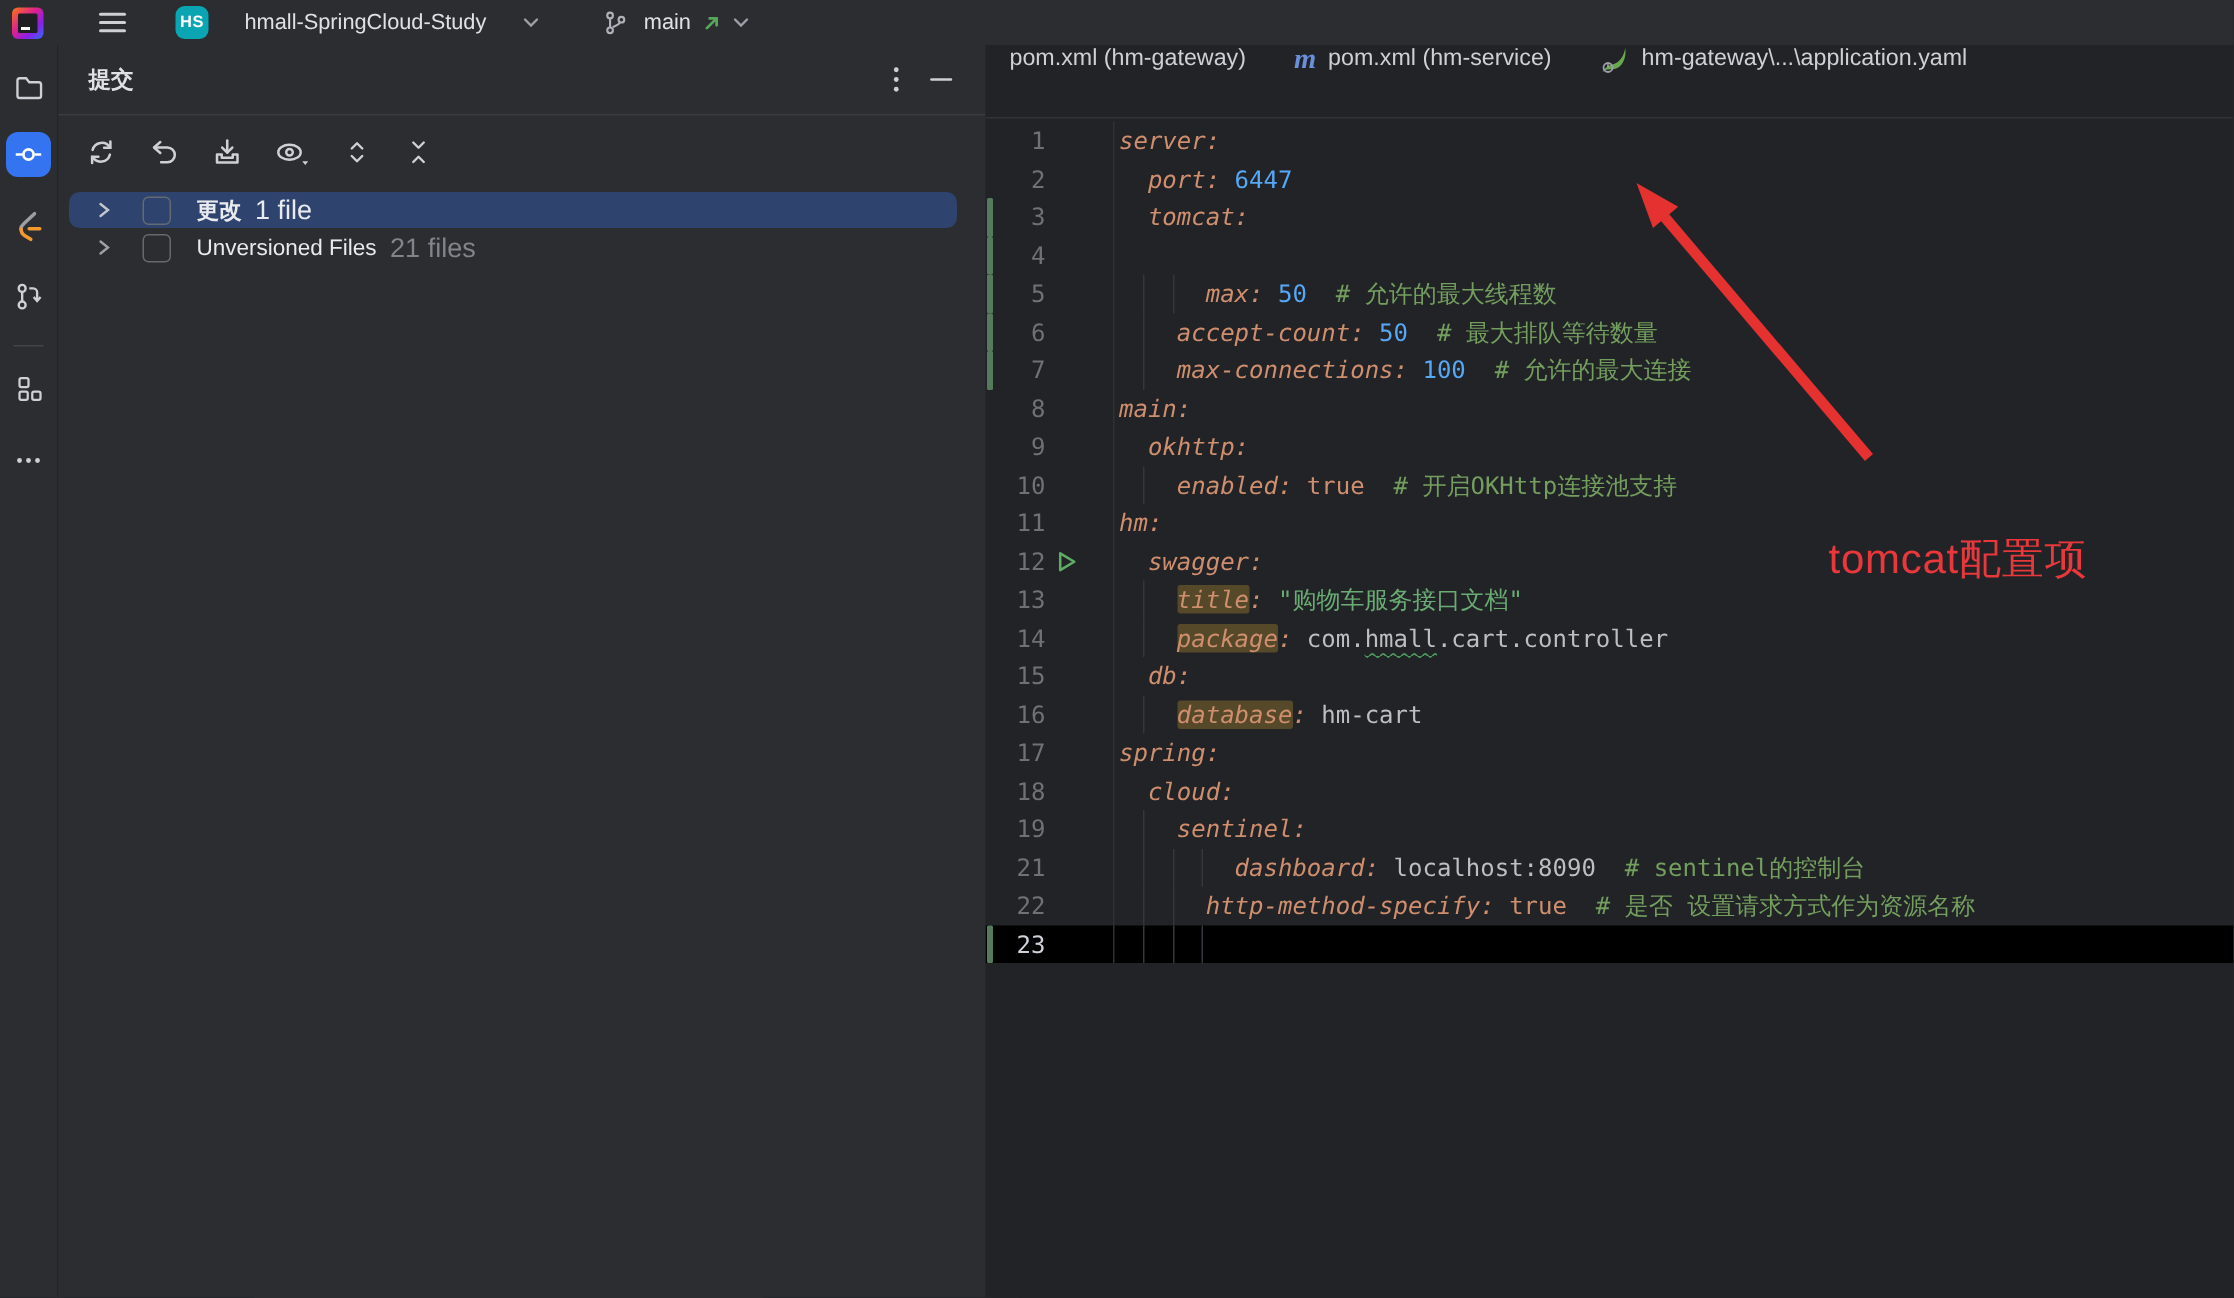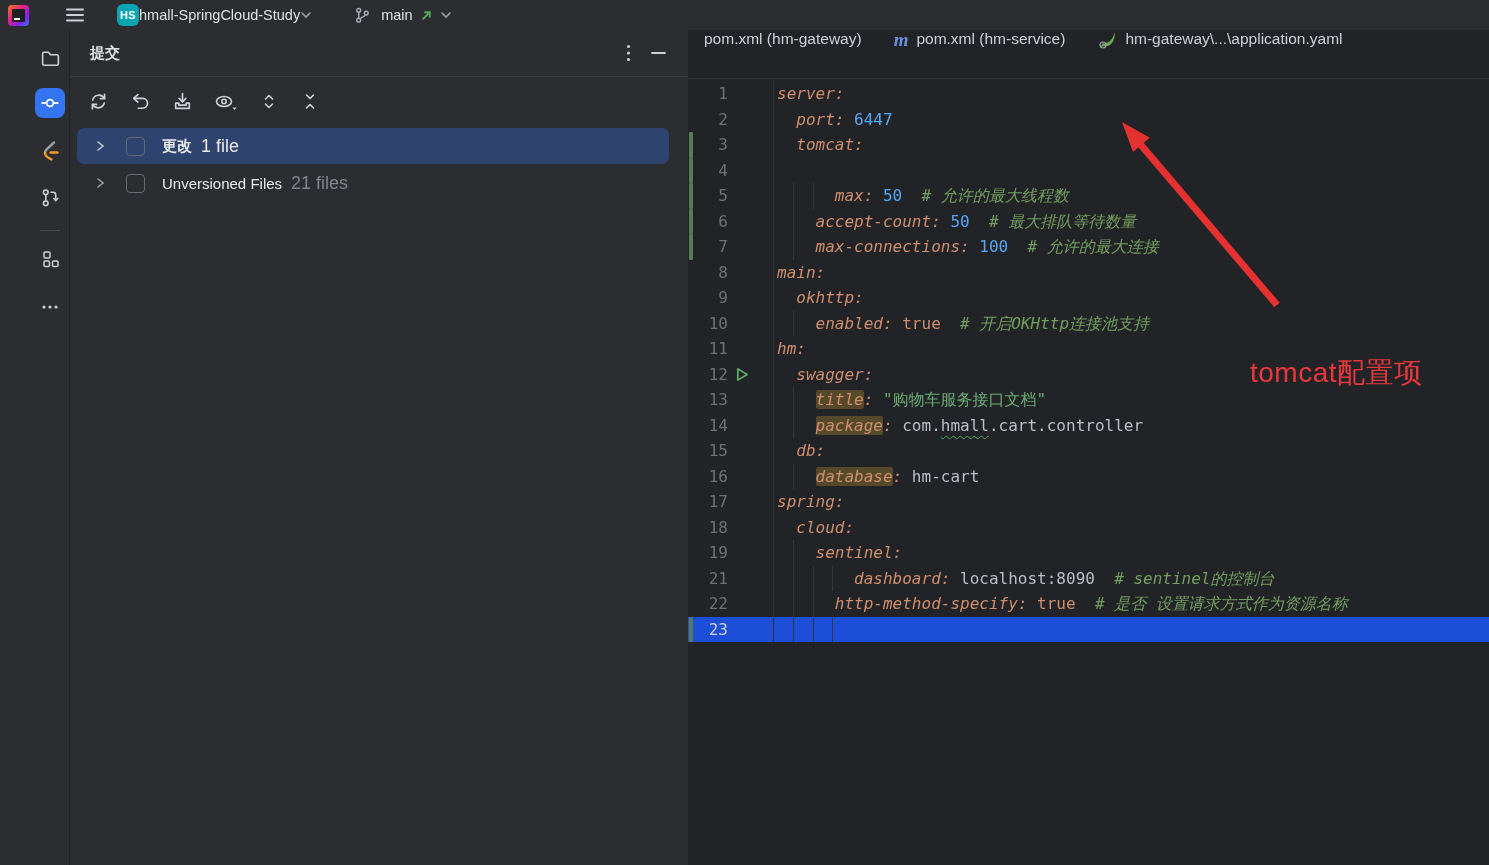--- a/index.html
+++ b/index.html
@@ -10,68 +10,68 @@
   }
   
   .topbar{height:30px;display:flex;align-items:center;padding-left:8px;background:#2b2d30;}
   .logo{width:21px;height:21px;border-radius:4px;margin-top:1px;
     background:linear-gradient(135deg,#f97a12 0%,#e0218a 40%,#8b1fe8 70%,#2f6ff2 100%);
     position:relative;}
   .logo::after{content:"";position:absolute;inset:4px;background:#1e1f22;border-radius:1px;}
   .logo::before{content:"";position:absolute;left:6px;bottom:6px;width:6px;height:2px;background:#fff;z-index:1;}
   .icon-btn{background:none;border:none;padding:2px;cursor:pointer;display:flex;align-items:center;}
   .hamburger{margin-left:34px;}
-  .proj{display:flex;align-items:center;margin-left:30px;gap:0;cursor:pointer;}
+  .proj{display:flex;align-items:center;margin-left:30px;gap:24px;cursor:pointer;}
   .badge{width:22px;height:22px;border-radius:6px;background:#09a5b2;color:#fff;
     font-size:11px;font-weight:700;display:flex;align-items:center;justify-content:center;letter-spacing:.3px;}
   .pname{color:#dfe1e5;font-size:14.5px;}
   .vcs{display:flex;align-items:center;margin-left:42px;gap:7px;cursor:pointer;}
   .vcs .bname{color:#dfe1e5;font-size:14.5px;margin-left:3px;}
   
-  .main{position:absolute;top:30px;left:0;right:0;bottom:0;display:flex;padding-left:31px;}
+  .main{position:absolute;top:30px;left:0;right:0;bottom:0;display:flex;}
   .stripe{width:38px;background:#2b2d30;border-right:1px solid #222428;display:flex;flex-direction:column;align-items:center;flex:none;}
   .sbtn{width:30px;height:30px;border:none;background:none;border-radius:8px;display:flex;align-items:center;justify-content:center;cursor:pointer;padding:0;}
   .sbtn.active{background:#3574f0;}
   .sdivider{width:20px;height:1px;background:#43454a;margin-top:18px;}
   
   .panel{width:618px;background:#2b2d30;flex:none;display:flex;flex-direction:column;}
   .phead{height:46px;flex:none;display:flex;align-items:center;padding:0 20px;border-bottom:1px solid #3a3c40;}
   .ptitle{color:#dfe1e5;font-size:15px;font-weight:700;flex:1;}
   .phead .icon-btn{margin-left:16px;}
   .ptoolbar{display:flex;align-items:center;gap:17px;padding:12px 0 10px 16px;}
-  .prow{height:36px;margin:1px 19px 1px 7px;border-radius:7px;display:flex;align-items:center;padding-left:17px;cursor:pointer;}
+  .prow{height:24px;margin:1px 19px 1px 7px;border-radius:7px;display:flex;align-items:center;padding-left:17px;cursor:pointer;}
   .prow.selected{background:#2e436e;}
   .rowchev{display:flex;width:12px;flex:none;}
   .cbox{width:17px;height:17px;border:1.5px solid #646a71;border-radius:4px;margin-left:20px;flex:none;background:transparent;}
   .rlabel{color:#e8eaed;font-size:15px;margin-left:17px;}
   .rlabel.b{font-weight:700;}
   .rcount{font-size:18px;margin-left:9px;color:#e8eaed;text-align:right;}
   .rcount.dim{color:#80848b;}
   .rows{margin-top:3px;}
   
   .editor{flex:1;background:#212327;position:relative;overflow:hidden;}
   .tabbar{height:48px;display:flex;align-items:center;border-bottom:1px solid #303236;}
   .tab{display:flex;align-items:flex-start;gap:8px;padding:0 16px;height:100%;cursor:pointer;color:#ced0d6;font-size:15.5px;white-space:nowrap;}
   .mvn{color:#6a8fdb;font-family:"Liberation Serif",serif;font-style:italic;font-weight:700;font-size:19px;line-height:1;}
   
   .code{padding-top:2px;font-family:"DejaVu Sans Mono",monospace;font-size:16px;line-height:25.5px;}
   .cl{display:flex;position:relative;}
-  .cl.cur{background:#1d4ed8;}
+  .cl.cur{background:#000000;}
   .cbar{position:absolute;left:1px;top:0;bottom:0;width:4px;background:#567a5c;border-radius:1px;}
   .lg{width:85px;flex:none;display:flex;border-right:1px solid #2e3135;}
   .lnum{width:40px;text-align:right;color:#6e7277;flex:none;}
   .lnum.curn{color:#cfd2d8;}
   .rslot{width:28px;flex:none;display:flex;align-items:center;justify-content:center;}
   .lcode{position:relative;padding-left:3px;white-space:pre;flex:1;}
   .ig{position:absolute;top:0;bottom:0;width:1px;background:#33363c;}
   .tok-key{color:#cf8e6d;font-style:italic;}
   .tok-num{color:#56a8f5;}
   .tok-kw{color:#cf8e6d;}
   .tok-str{color:#6aab73;}
-  .tok-cmt{color:#739e5e;font-style:italic;}
+  .tok-cmt{color:#739e5e;}
   .tok-txt{color:#bcbec4;}
   .hl{background:#55492a;border-radius:2px;}
   .wavy{text-decoration:underline;text-decoration-style:wavy;text-decoration-color:#4e9e5f;text-decoration-thickness:1px;text-underline-offset:4px;}
   
   .arrow-overlay{position:absolute;inset:0;pointer-events:none;}
   .ann-label{position:absolute;left:562px;top:324px;font-size:28px;font-weight:500;pointer-events:none;
     font-family:"Liberation Sans",sans-serif;letter-spacing:.5px;}
   svg{display:block;}
 </style>
 </head>

